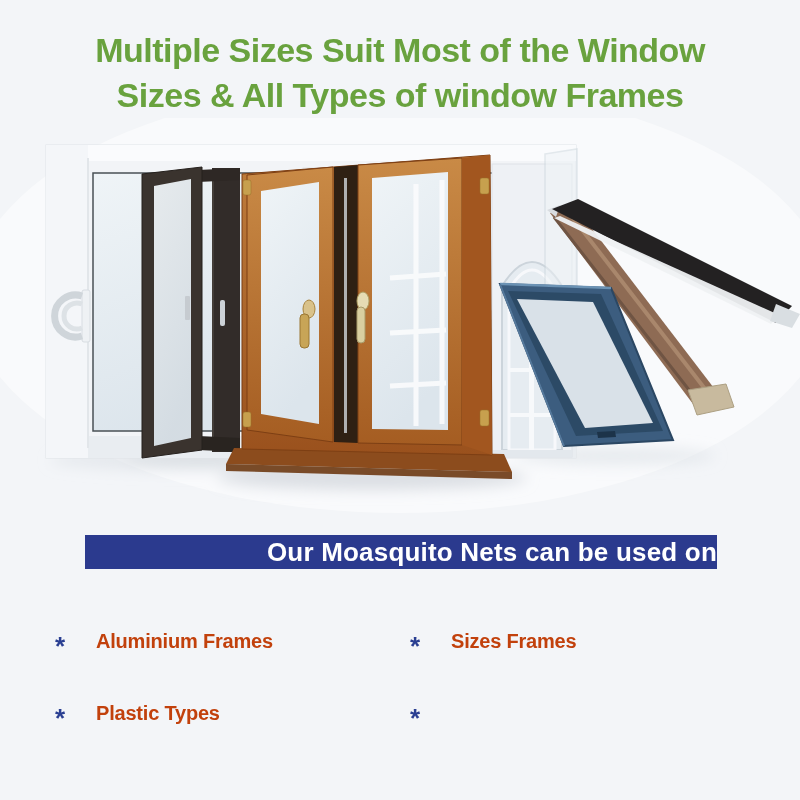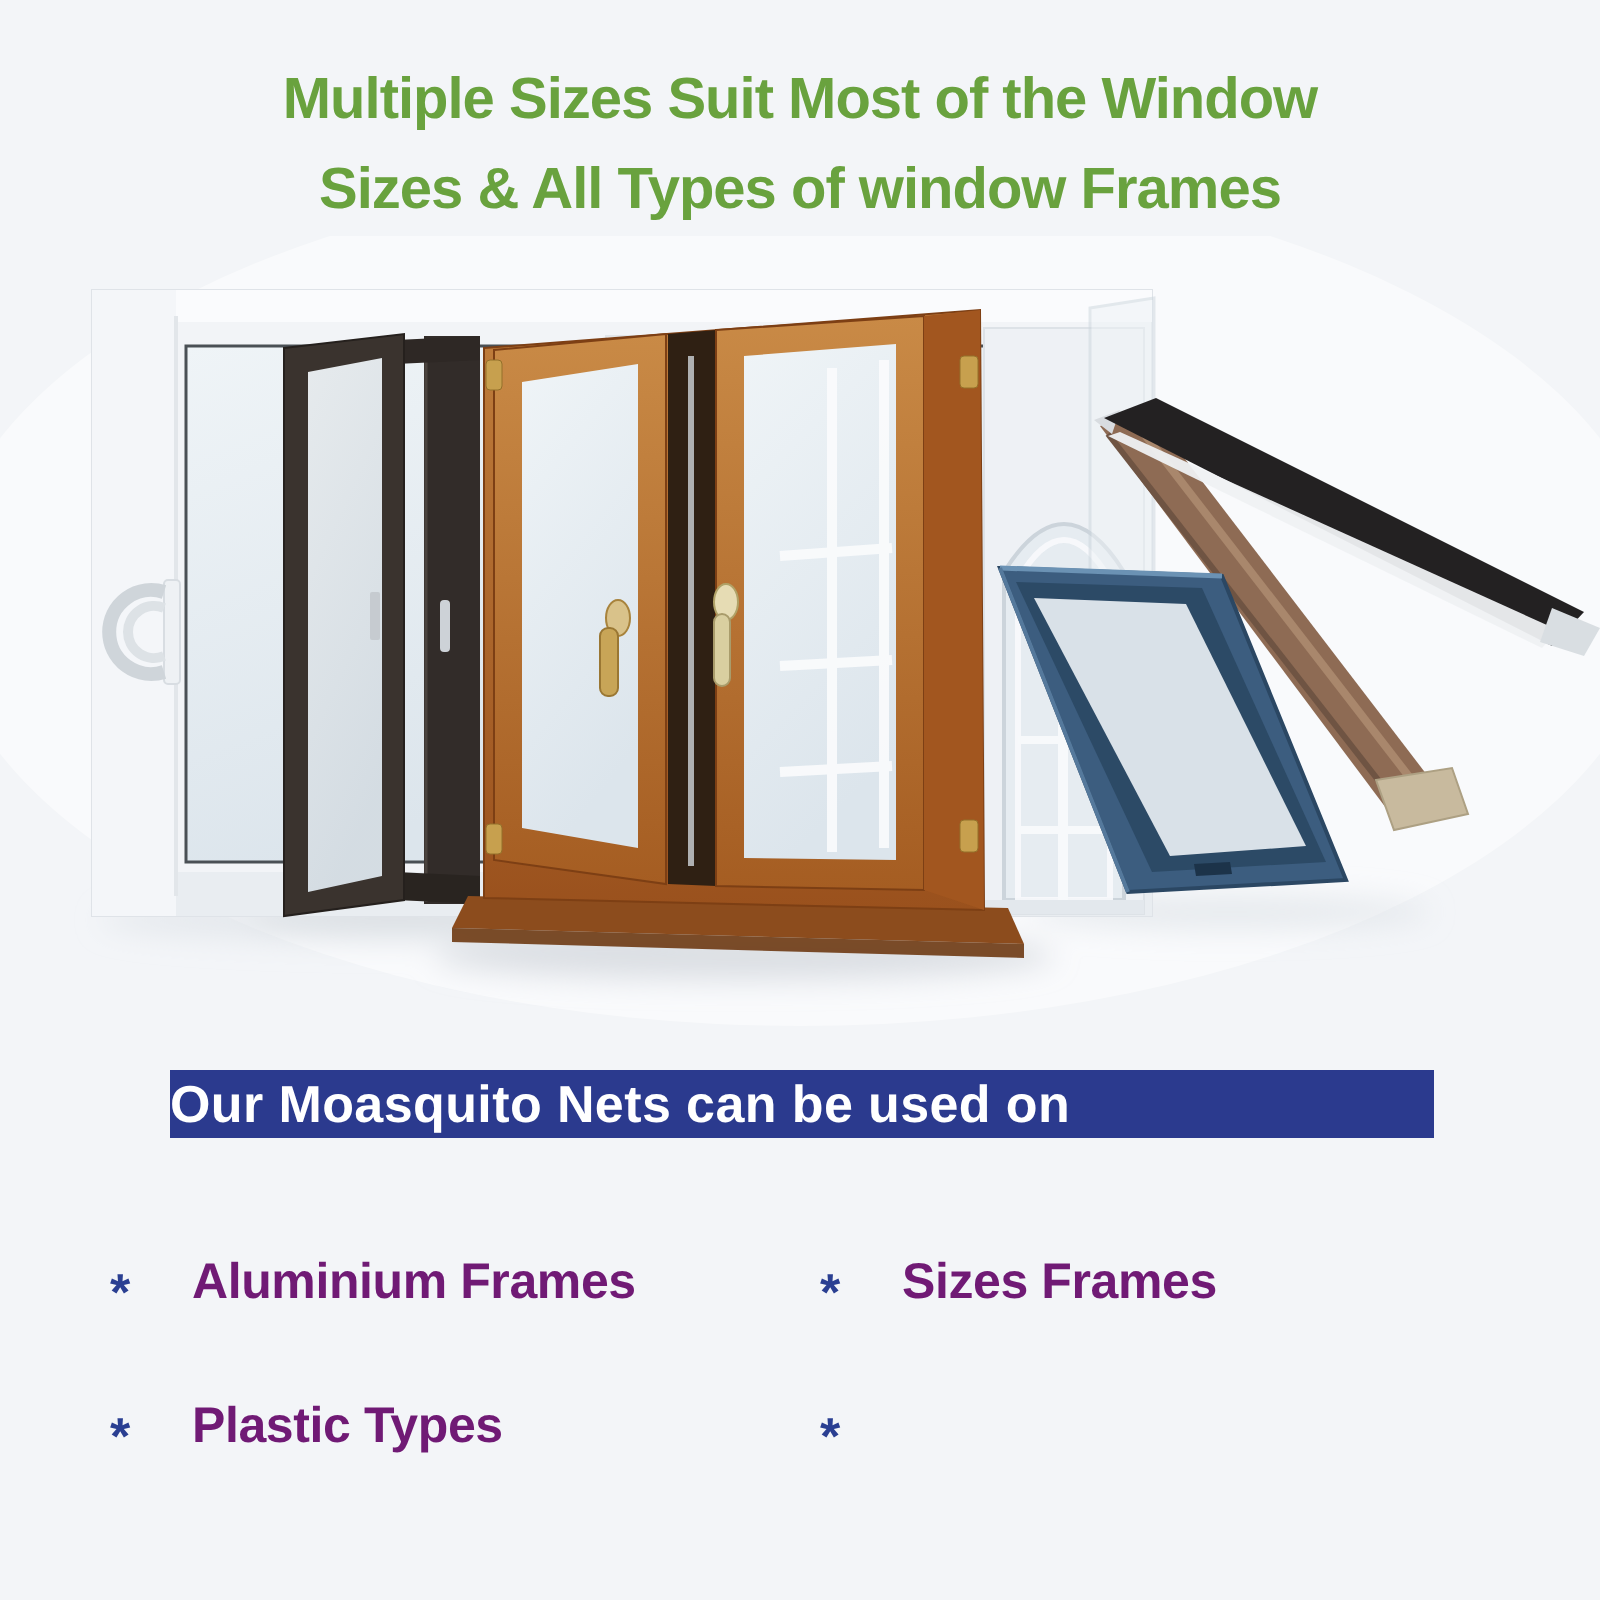--- a/index.html
+++ b/index.html
@@ -1,36 +1,36 @@
 <!DOCTYPE html>
 <html><head>
 <meta charset="utf-8">
 <style>
   html,body{margin:0;padding:0;background:#f3f5f8;}
   .page{position:relative;width:800px;height:800px;background:#f3f5f8;overflow:hidden;
         font-family:"Liberation Sans",sans-serif;}
   
   .heading{position:absolute;top:28px;left:0;width:800px;text-align:center;
-           font-size:29px;line-height:45px;font-weight:700;letter-spacing:-0.5px;color:#69a23e;}
+           font-size:34px;line-height:45px;font-weight:700;letter-spacing:-0.5px;color:#69a23e;}
   .heading .hl{display:block;}
   
   .scene{position:absolute;top:118px;left:0;width:800px;height:410px;}
   
   .banner{position:absolute;left:85px;top:535px;width:632px;height:34px;background:#2b3a8e;
-          color:#ffffff;font-size:26px;font-weight:700;line-height:35px;text-align:left;
+          color:#ffffff;font-size:26px;font-weight:700;line-height:35px;text-align:right;
           letter-spacing:0.2px;}
   
   .feature-item{position:absolute;display:flex;align-items:center;height:36px;}
   .f1{left:52px;top:623px;}
   .f2{left:407px;top:623px;}
   .f3{left:52px;top:695px;}
   .f4{left:407px;top:695px;}
   .bullet{color:#2a3f92;font-size:26px;font-weight:700;width:16px;position:relative;top:5px;
           margin-right:28px;text-align:center;}
-  .flabel{color:#701a75;font-size:25px;font-weight:700;letter-spacing:-0.2px;white-space:nowrap;}
+  .flabel{color:#c2410c;font-size:20px;font-weight:700;letter-spacing:-0.2px;white-space:nowrap;}
 </style>
 </head>
 <body>
 
 <div class="page">
 
   <div class="heading">
     <span class="hl">Multiple Sizes Suit Most of the Window</span>
     <span class="hl">Sizes &amp; All Types of window Frames</span>
   </div>

